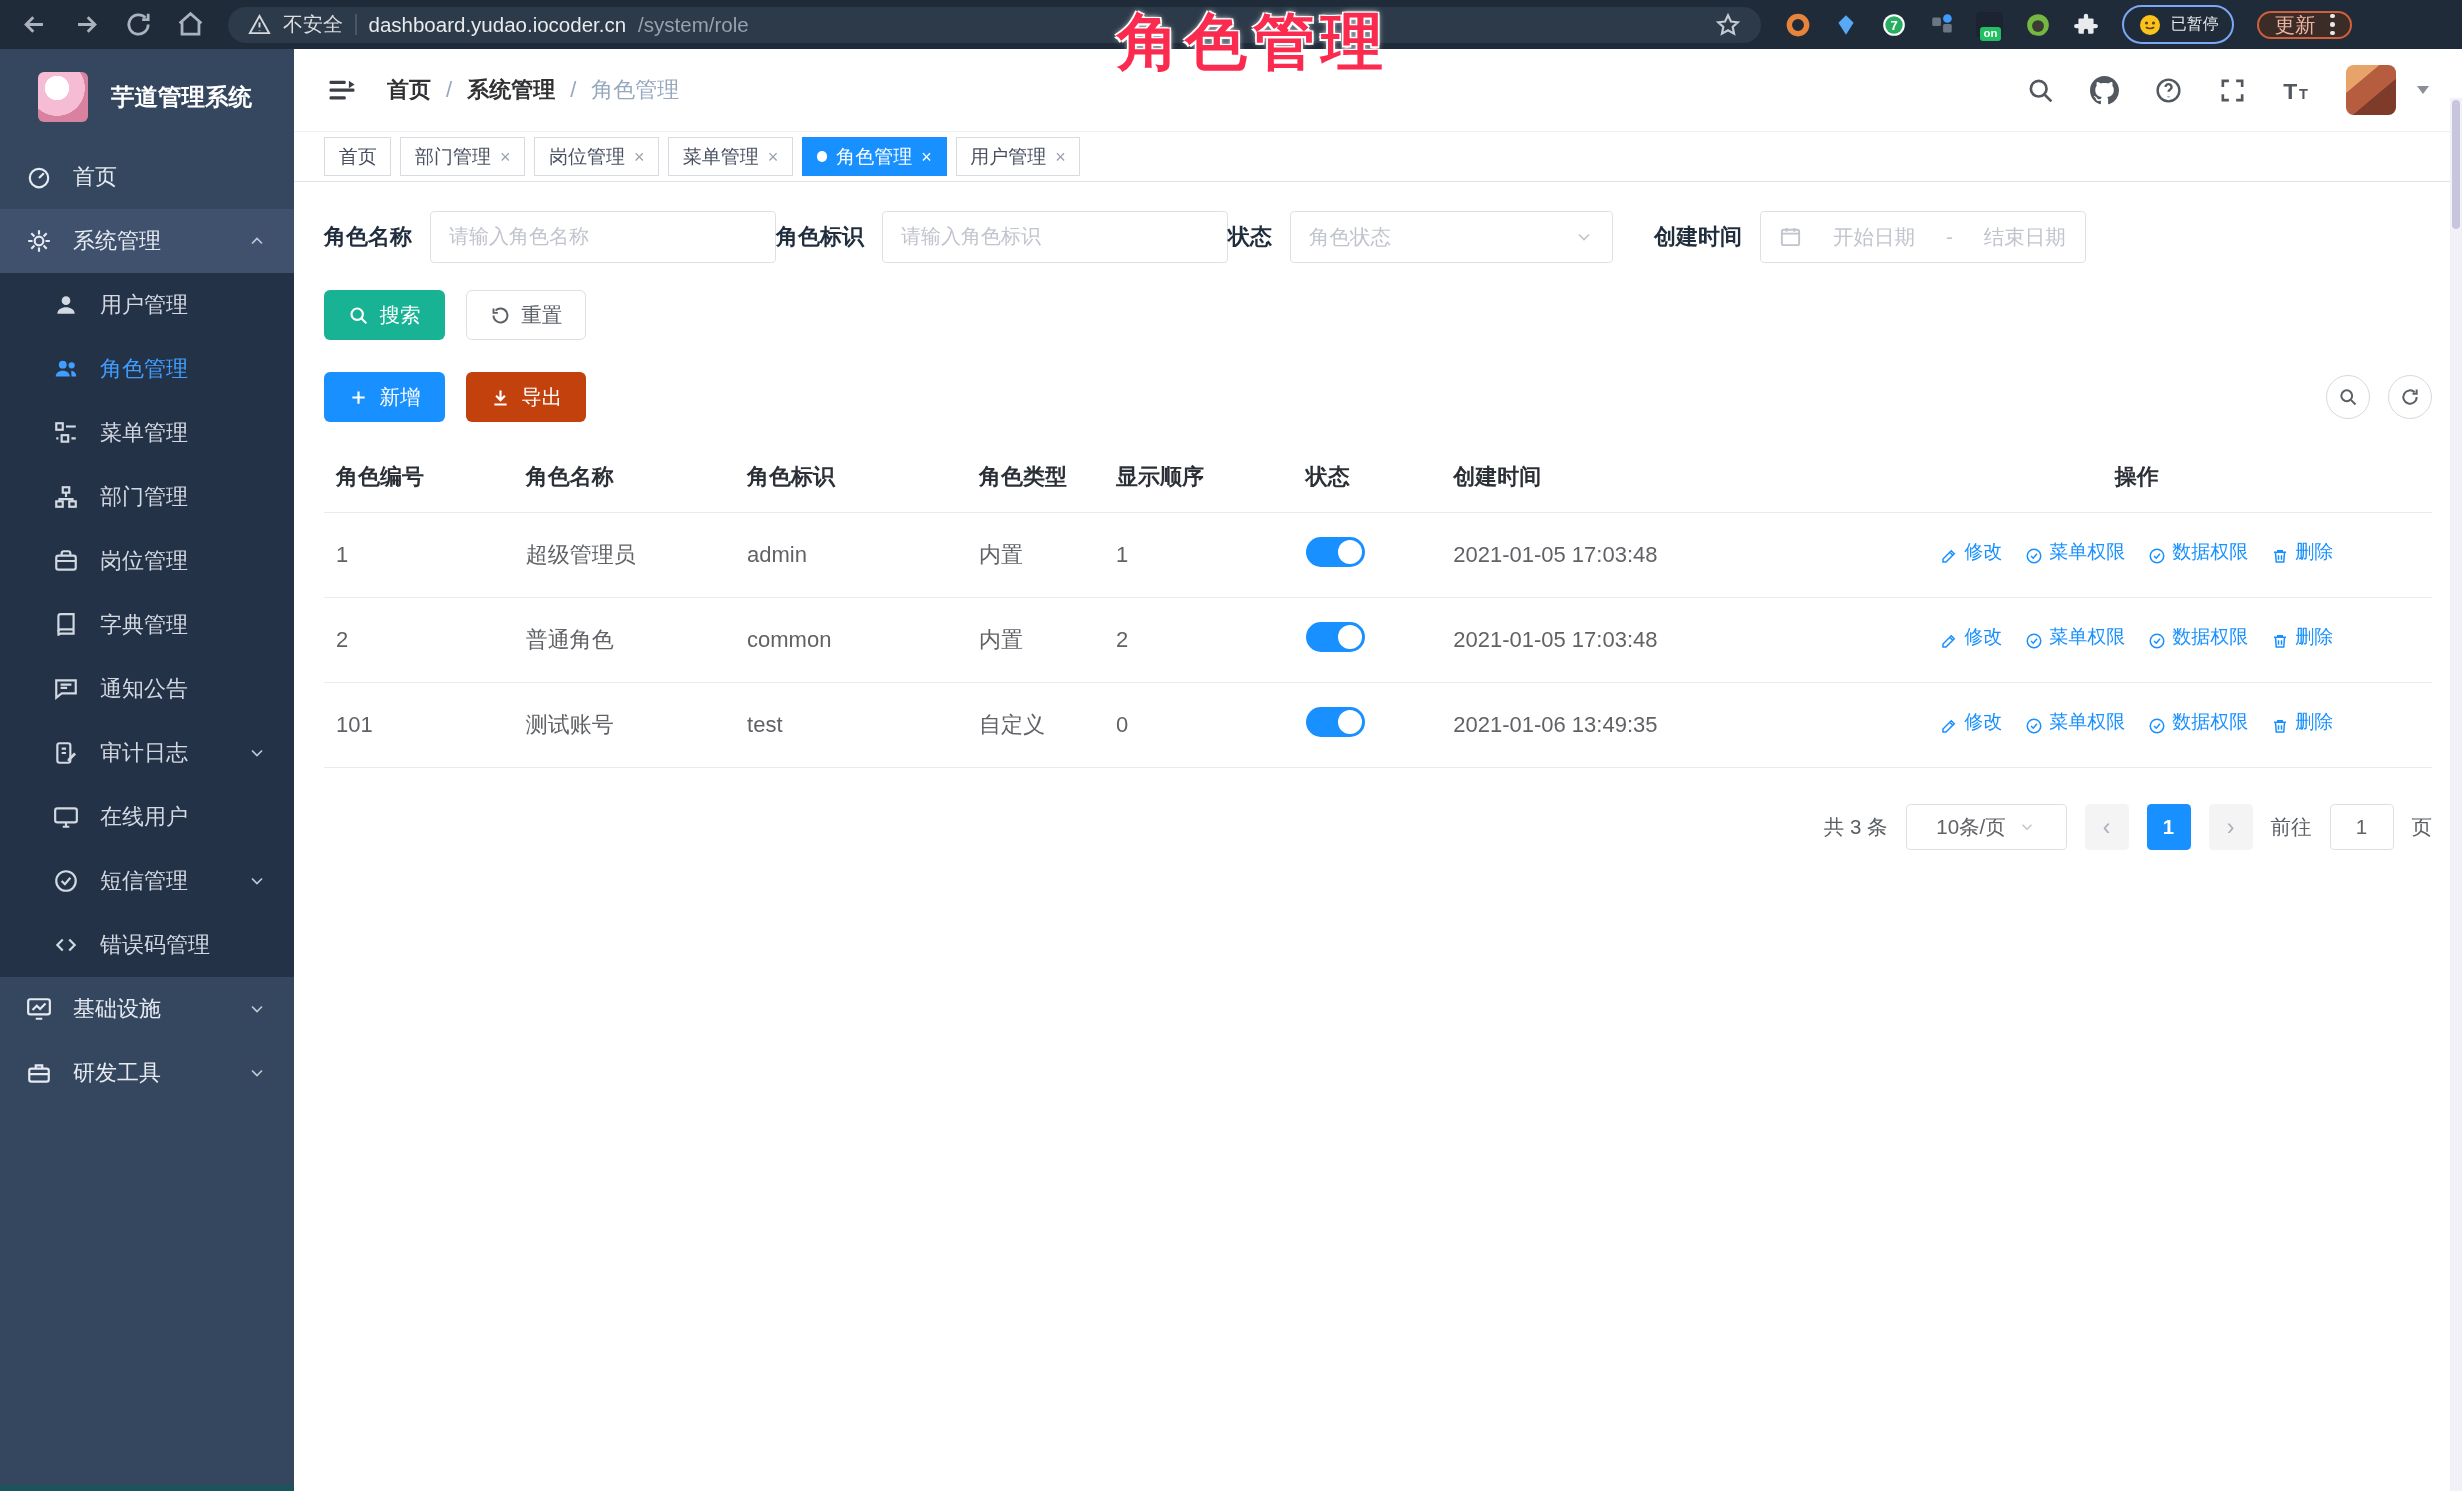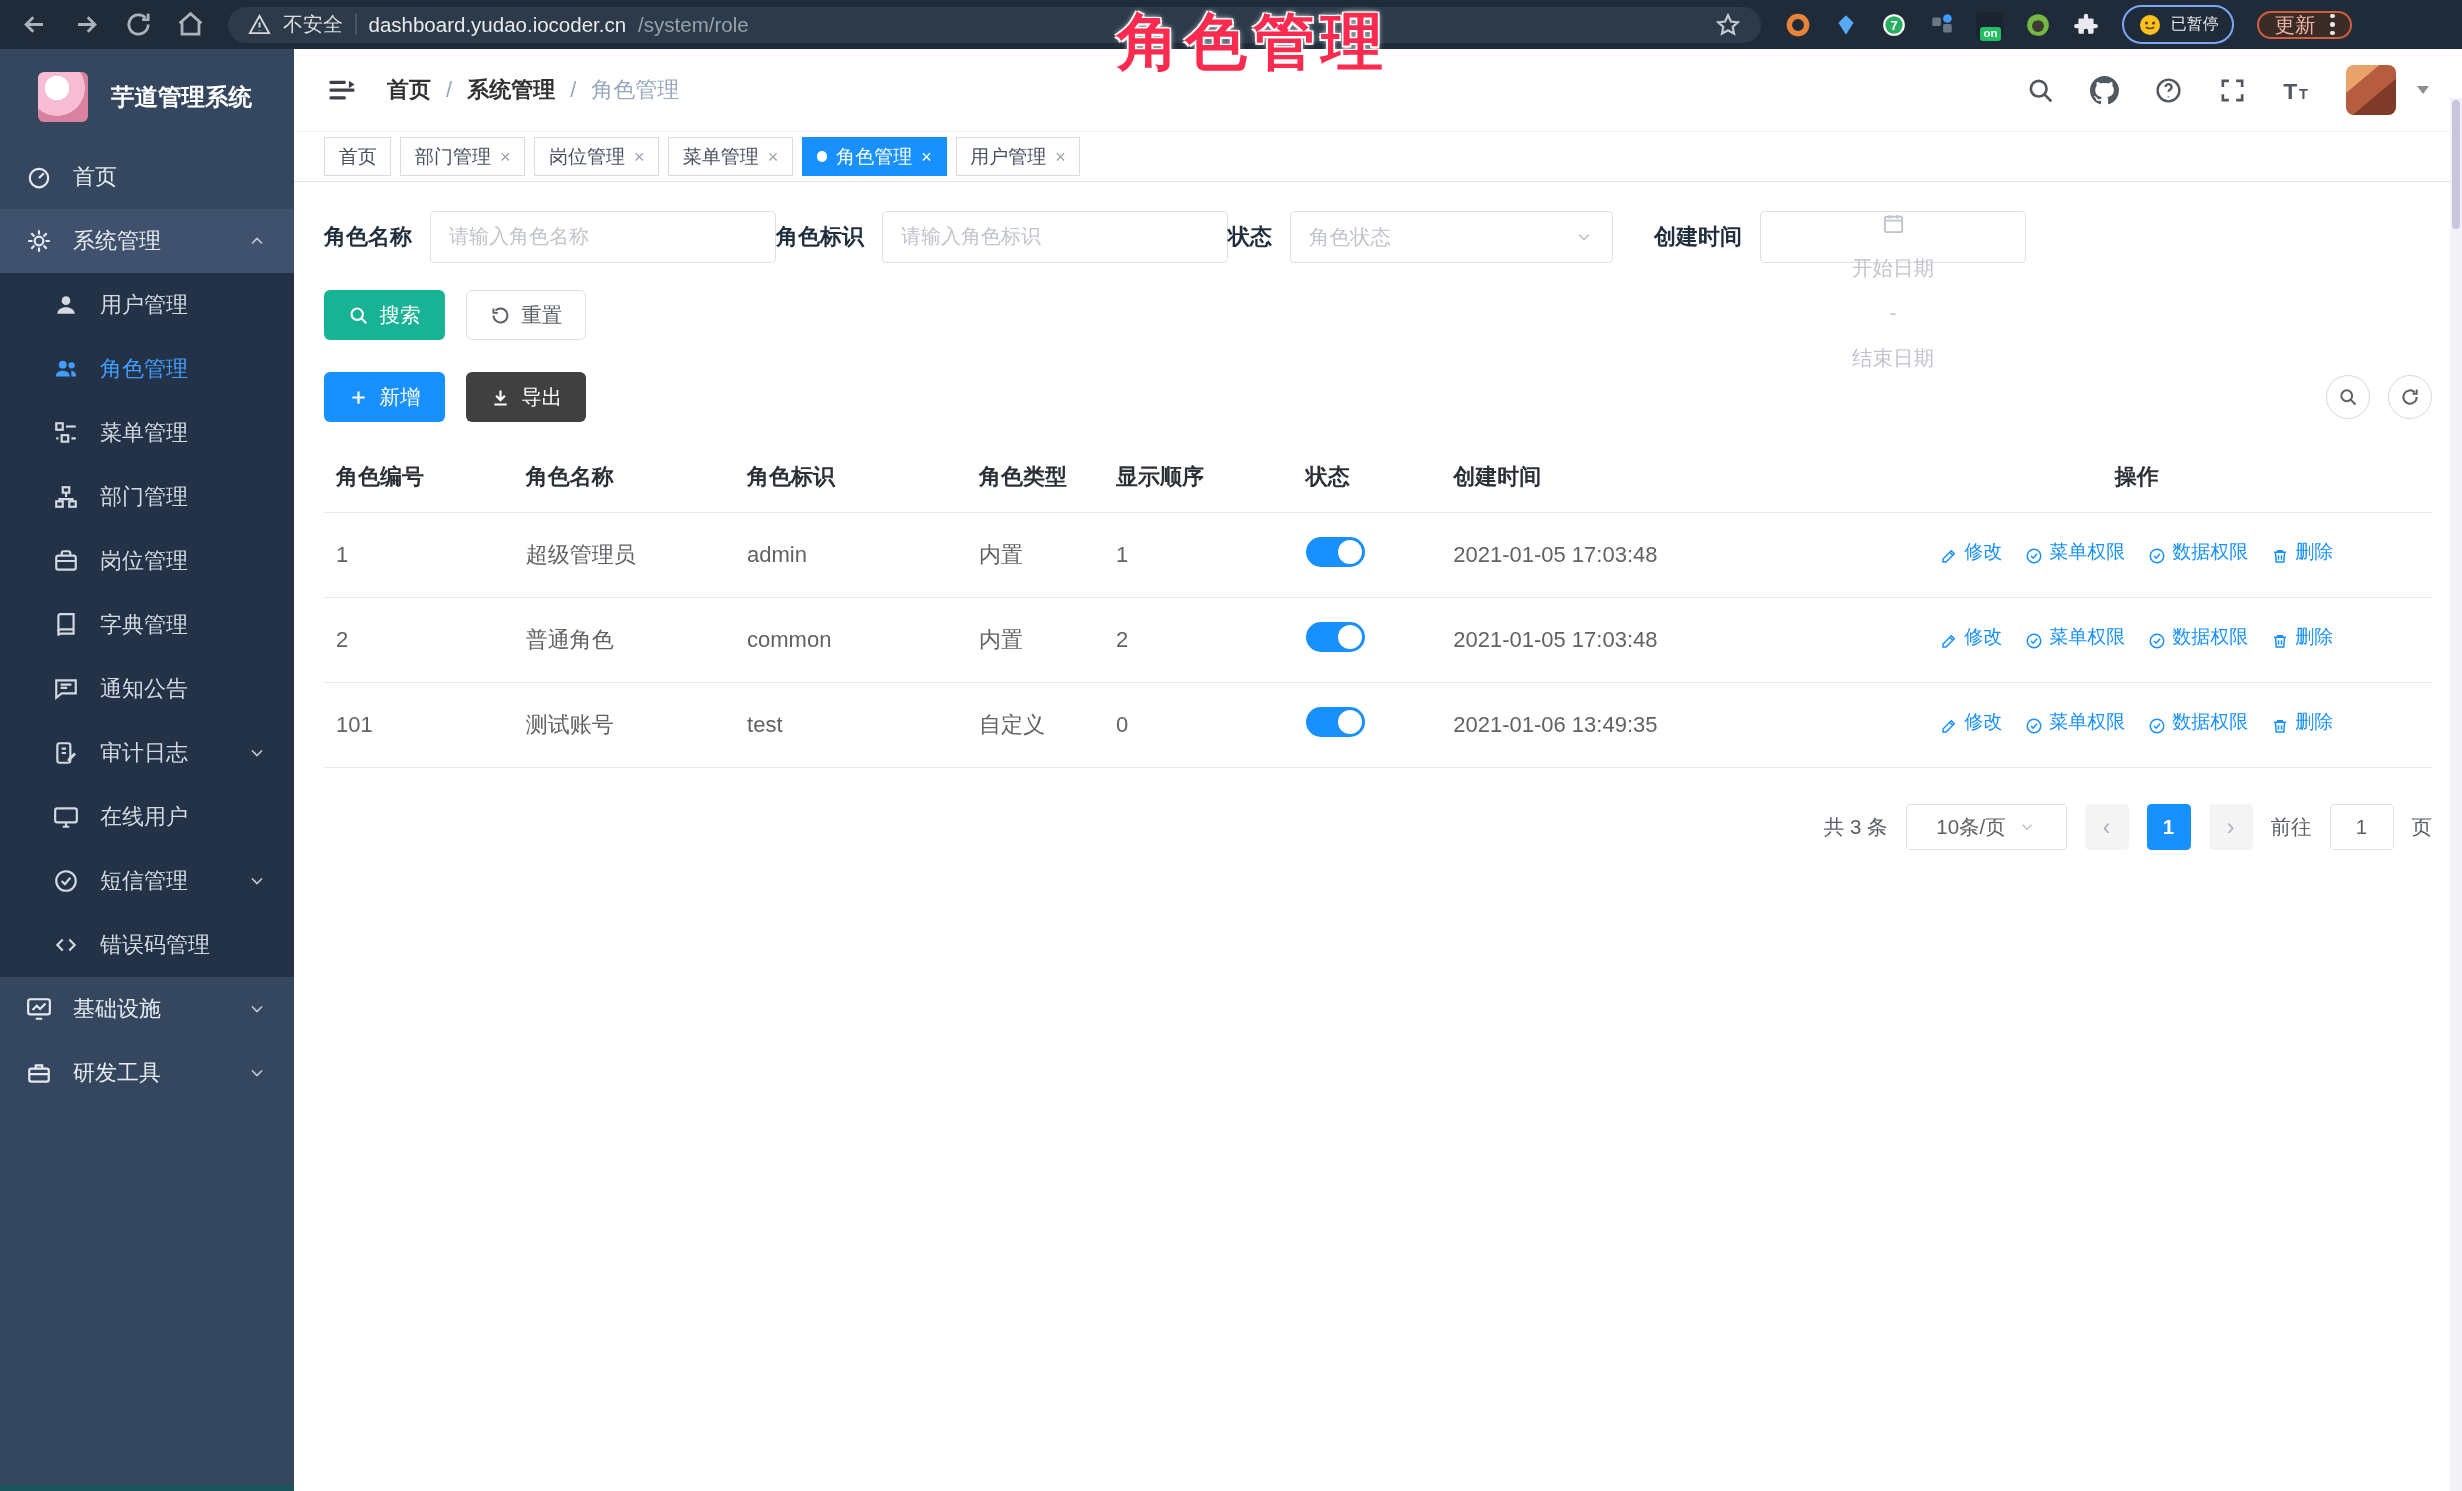--- a/index.html
+++ b/index.html
@@ -90,32 +90,32 @@
   .content { flex:1; padding:27px 30px 0 30px; position:relative; }
   .filter-row { display:flex; align-items:center; height:55px; }
   .f-label { font-size:22px; font-weight:700; color:#1f2d3d; margin-right:18px; white-space:nowrap; }
   .f-box { height:52px; border:1.5px solid #dcdfe6; border-radius:4.6px; background:#fff;
     display:flex; align-items:center; padding:0 18px; margin-right:41px; }
   input.f-text { width:346px; height:52px; border:1.5px solid #dcdfe6; border-radius:4.6px; outline:none;
     font-size:20px; color:#606266; padding:0 18px; font-family:inherit; }
   input.f-text::placeholder { color:#c0c4cc; }
   .f-select { width:323px; justify-content:space-between; color:#c0c4cc; font-size:20.5px; cursor:pointer; }
   .f-select .sel-caret { width:20px; height:20px; color:#c0c4cc; }
-  .f-date { width:266px; margin-right:0; gap:19px; color:#c0c4cc; font-size:20.5px; cursor:pointer;flex-direction:column; }
+  .f-date { width:326px; margin-right:0; gap:31px; color:#c0c4cc; font-size:20.5px; cursor:pointer; }
   .f-date .cal { width:23px; height:23px; color:#c0c4cc; flex:0 0 auto; }
   .f-date .dsep { color:#c0c4cc; }
 
   .btn-row { display:flex; gap:21px; margin-top:26px; }
   .btn { height:50px; border-radius:6px; font-size:20.5px; display:inline-flex; align-items:center;
     gap:10.6px; padding:0 23px; border:1.5px solid transparent; cursor:pointer; font-family:inherit; }
   .btn svg { width:21px; height:21px; }
   .btn-search { background:#18b294; color:#fff; }
   .btn-reset { background:#fff; border-color:#dcdfe6; color:#5a6066; }
   .btn-add { background:#1890ff; color:#fff; }
-  .btn-export { background:#404040; color:#fff; }
+  .btn-export { background:#c2410c; color:#fff; }
 
   .toolbar-row { display:flex; align-items:center; margin-top:32px; }
   .circles { margin-left:auto; display:flex; gap:18px; }
   .circle-btn { width:44px; height:44px; border-radius:50%; border:1.5px solid #d6d9e0; background:#fff;
     display:flex; align-items:center; justify-content:center; color:#5a6066; cursor:pointer; }
   .circle-btn svg { width:20px; height:20px; }
 
   table { width:100%; border-collapse:collapse; margin-top:20px; table-layout:fixed; }
   th { font-size:22px; color:#2b2f36; font-weight:700; text-align:left; padding:20px 12px;
     border-bottom:1.5px solid #e8ebf0; }

